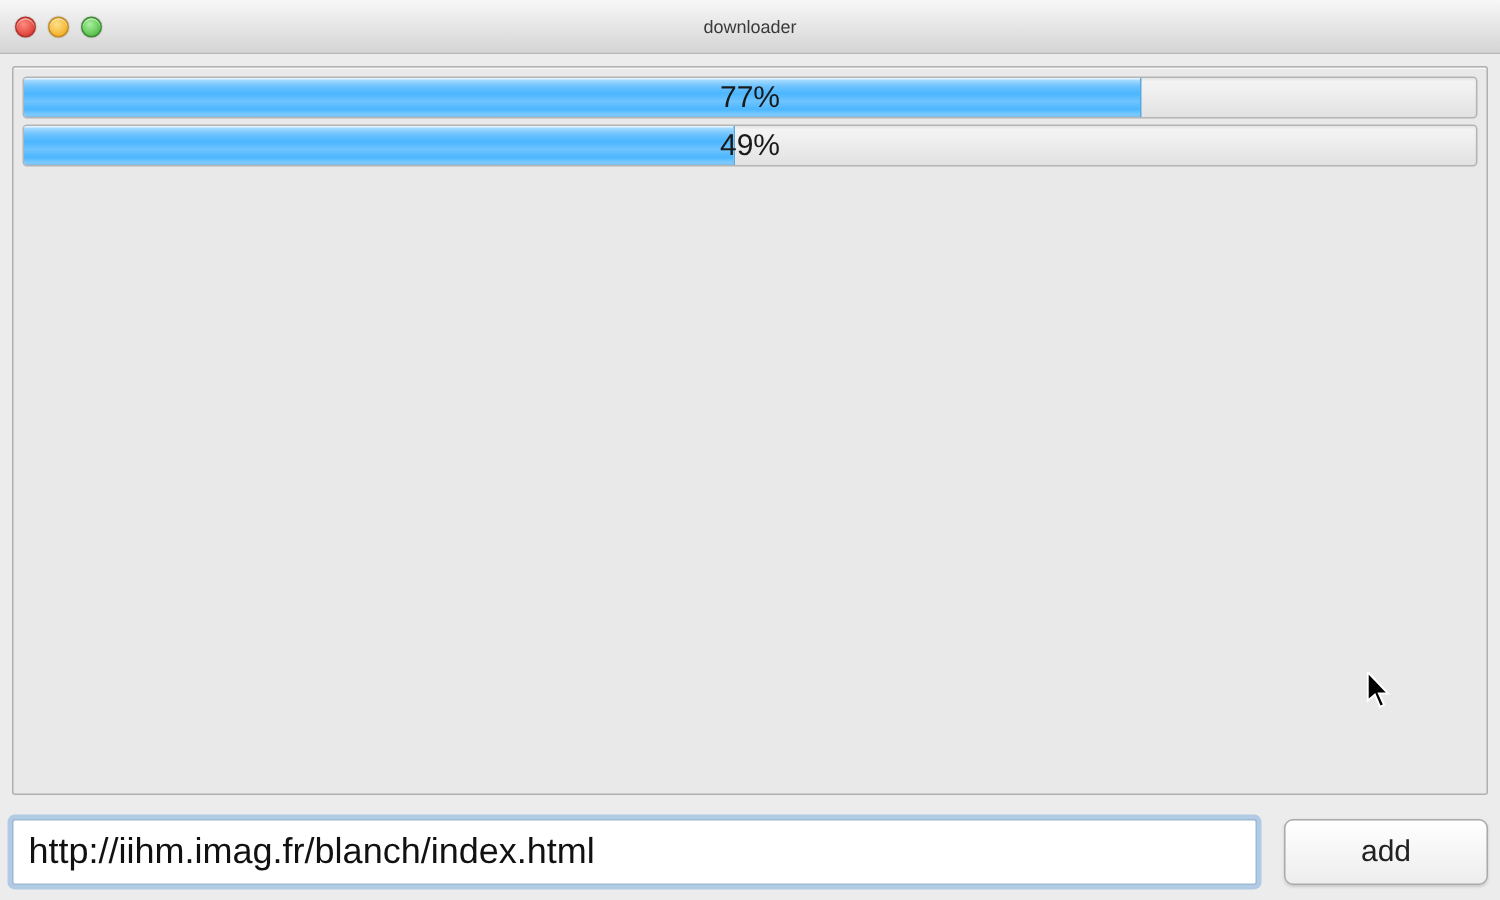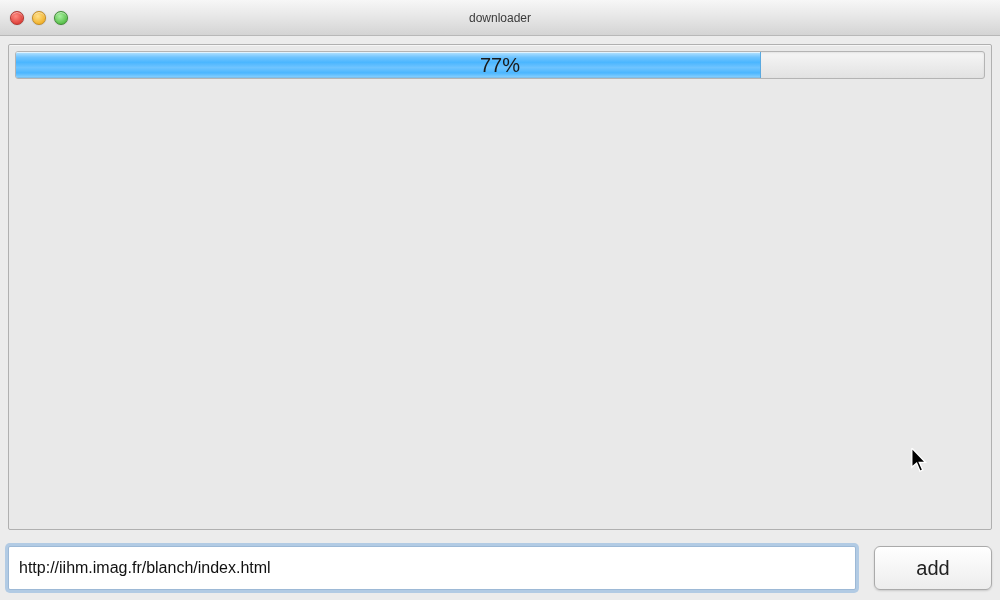--- a/index.html
+++ b/index.html
@@ -98,31 +98,31 @@
       left: 8px;
       right: 8px;
       bottom: 10px;
       height: 44px;
       display: flex;
       align-items: stretch;
       gap: 18px;
     }
     .url-input {
       flex: 1;
-      font-size: 16px;
+      font-size: 24px;
       padding: 4px 10px;
       border: 1px solid #9db9d6;
       border-radius: 2px;
       background: #ffffff;
       color: #111;
       outline: none;
       box-shadow: 0 0 0 3px rgba(120,170,220,0.5);
     }
     .add-button {
-      width: 118px;
+      width: 136px;
       font-size: 20px;
       color: #222;
       background: linear-gradient(to bottom, #ffffff, #ededed);
       border: 1px solid #aaaaaa;
       border-radius: 6px;
       box-shadow: 0 1px 0 rgba(255,255,255,0.8) inset, 0 1px 2px rgba(0,0,0,0.15);
       cursor: default;
     }
 
     
@@ -149,20 +149,26 @@
   <div class="download-list">
 
     <div class="progress-row">
       <div class="progress-track">
         <div class="progress-fill" style="width: 77%;"></div>
         <div class="progress-label">77%</div>
       </div>
     </div>
 
 
+    <div class="progress-row">
+      <div class="progress-track">
+        <div class="progress-fill" style="width: 49%;"></div>
+        <div class="progress-label">49%</div>
+      </div>
+    </div>
 
   </div>
 </div>
 
 <div class="bottom-bar">
   <input class="url-input" type="text" value="http://iihm.imag.fr/blanch/index.html" style="">
   <button class="add-button">add</button>
 </div>
 
 <svg class="cursor" viewBox="0 0 12 19" style="left: 911px; top: 448px;">

